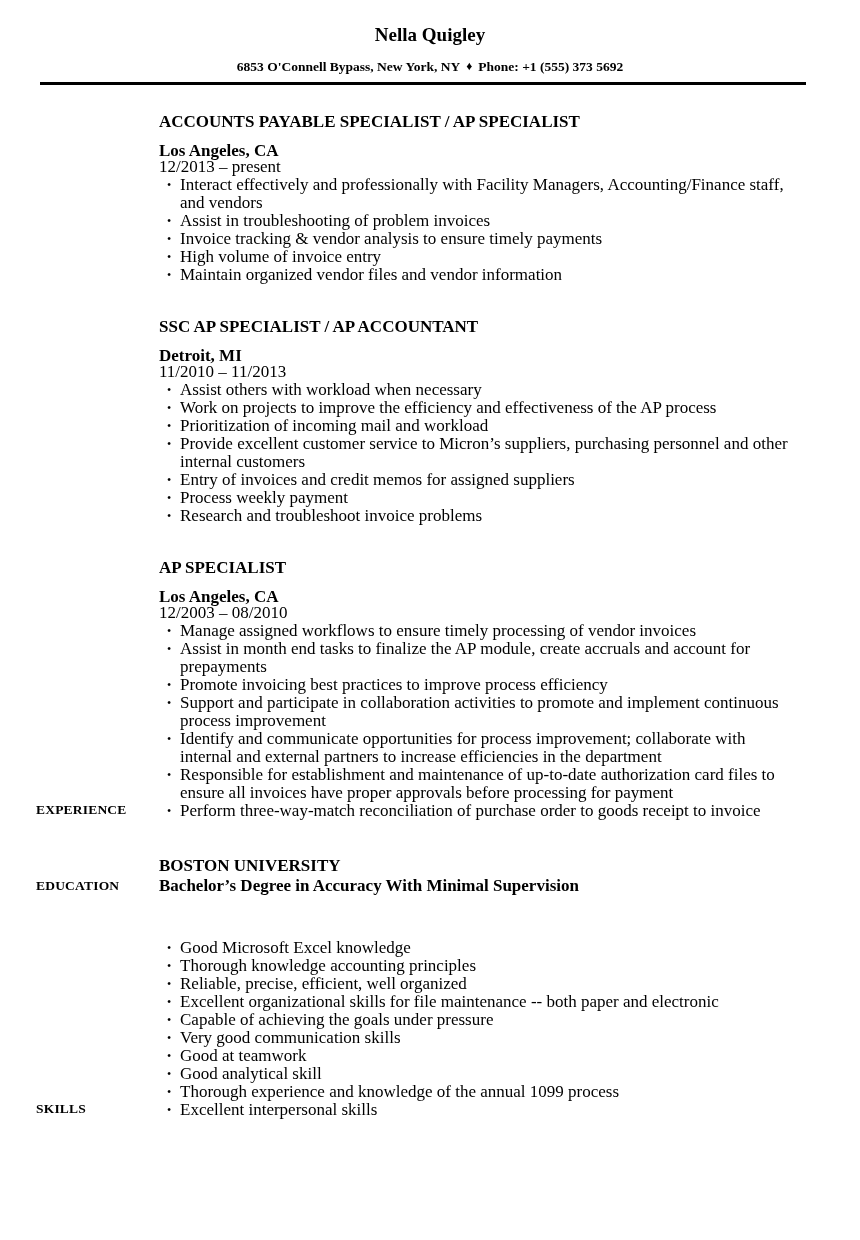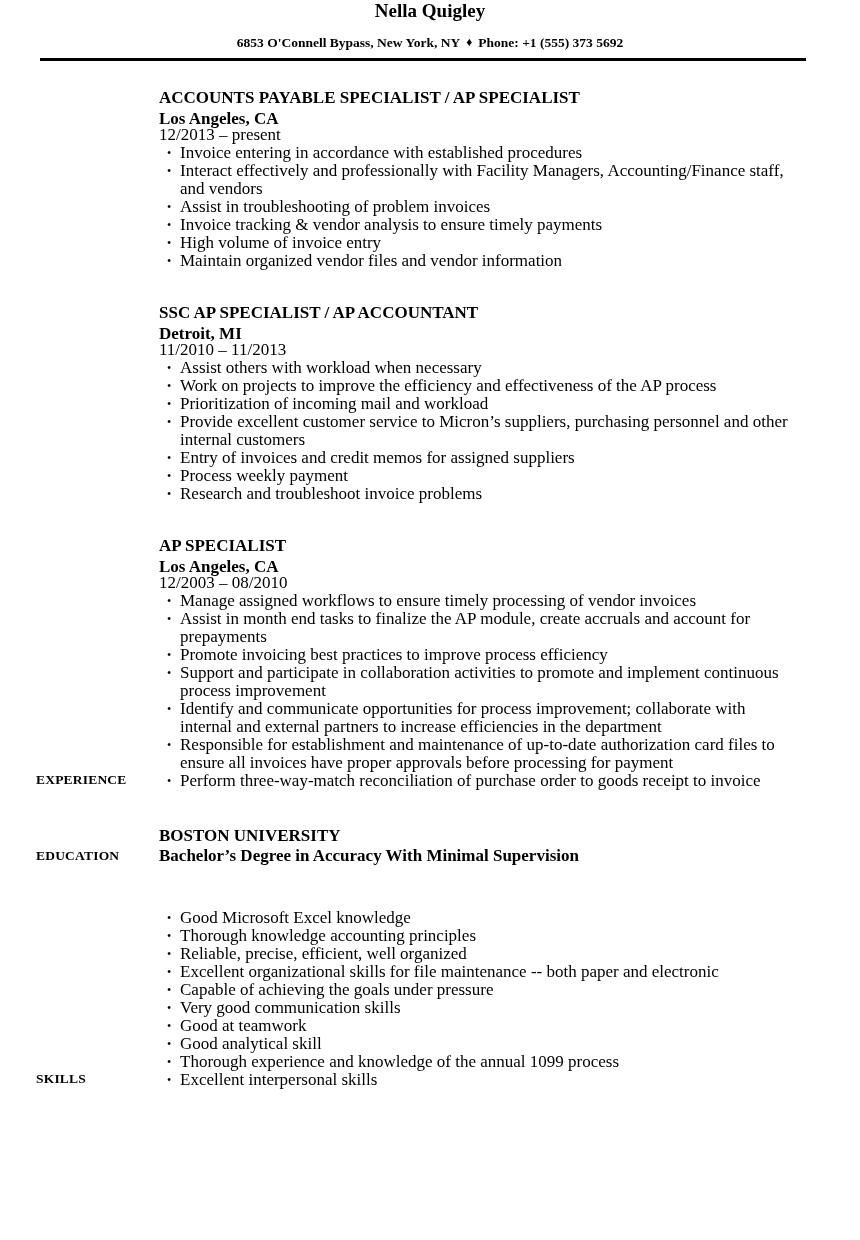--- a/index.html
+++ b/index.html
@@ -18,20 +18,21 @@
     width: 860px;
     height: 1240px;
     background: #ffffff;
     box-sizing: border-box;
     overflow: hidden;
   }
 
   
   .header {
     text-align: center;
+    padding-top: 24px;
   }
   .name {
     font-size: 19px;
     font-weight: bold;
     line-height: 22px;
   }
   .contact {
     margin-top: 12px;
     font-size: 13.5px;
     font-weight: bold;
@@ -77,21 +78,21 @@
   
   .job { margin-bottom: 33px; }
   .job:last-child { margin-bottom: 0; }
   .job-title {
     font-weight: bold;
     line-height: 20px;
   }
   .job-location {
     font-weight: bold;
     line-height: 17px;
-    margin-top: 2px;
+    margin-top: 10px;
   }
   .job-dates {
     line-height: 16px;
   }
 
   
   ul.bullets {
     list-style: none;
     margin: 1px 0 0 0;
     padding: 0;
@@ -136,21 +137,20 @@
   <div class="section section-experience">
     <div class="section-label">EXPERIENCE</div>
     <div class="section-content">
 
       <div class="job">
         <div class="job-title">ACCOUNTS PAYABLE SPECIALIST / AP SPECIALIST</div>
         <div class="job-location">Los Angeles, CA</div>
         <div class="job-dates">12/2013 – present</div>
         <ul class="bullets">
 
-        <li>Invoice entering in accordance with established procedures</li>
             <li>Interact effectively and professionally with Facility Managers, Accounting/Finance staff, and vendors</li>
             <li>Assist in troubleshooting of problem invoices</li>
             <li>Invoice tracking &amp; vendor analysis to ensure timely payments</li>
             <li>High volume of invoice entry</li>
             <li>Maintain organized vendor files and vendor information</li>
           </ul>
       </div>
 
       <div class="job">
         <div class="job-title">SSC AP SPECIALIST / AP ACCOUNTANT</div>

